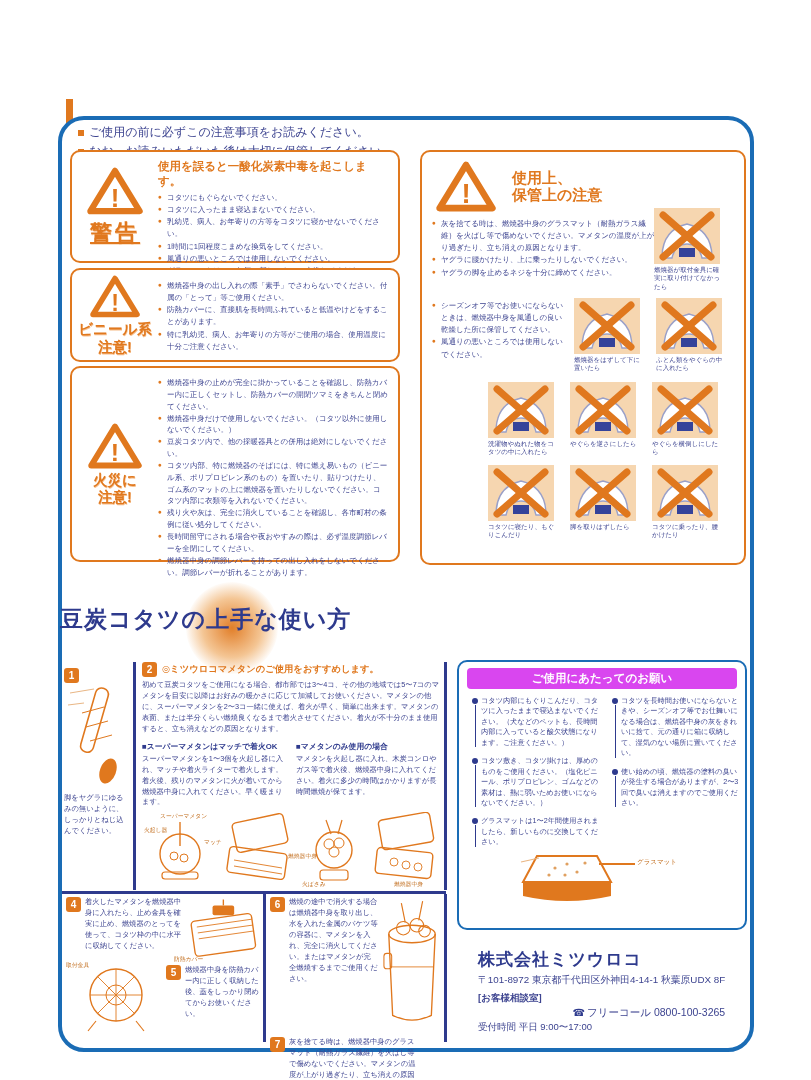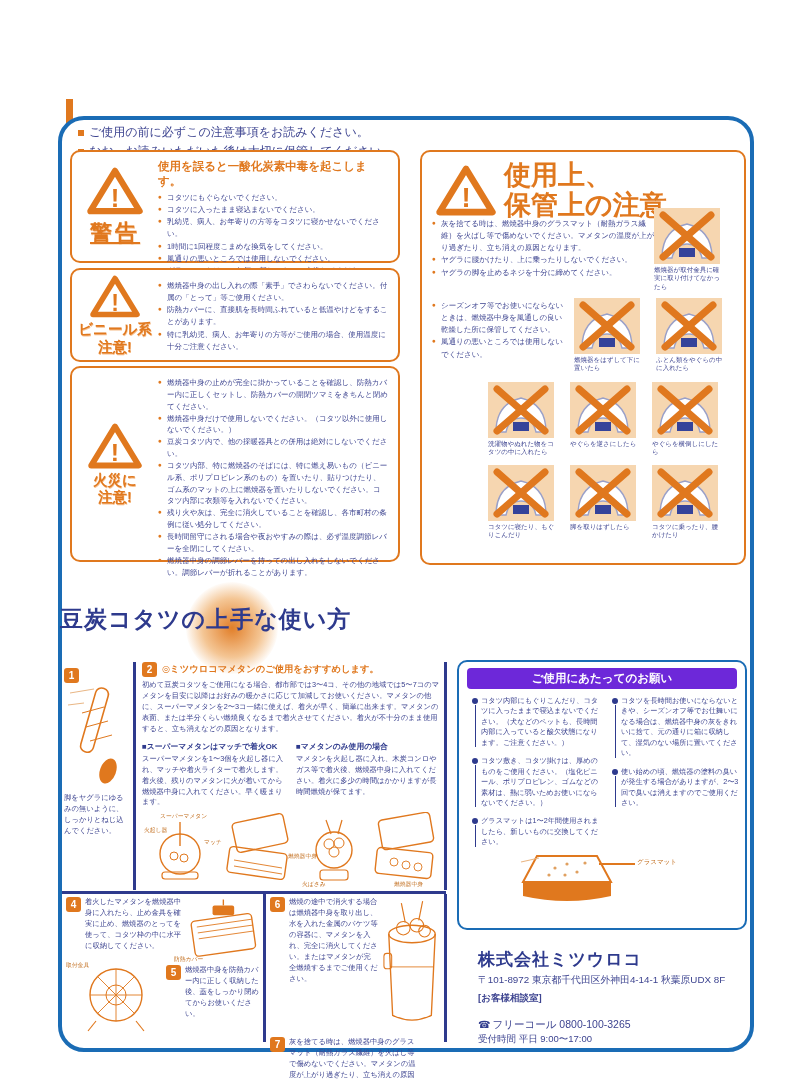--- a/index.html
+++ b/index.html
@@ -41,21 +41,21 @@
                text-shadow:0.5px 0.5px 0 #f7c190;text-decoration:underline; }
   .warn-word-sm { color:#e0781e; font-weight:bold; font-size:14.5px; line-height:1.2; text-align:center; margin-top:2px;
                   text-shadow:0.5px 0.5px 0 #f7c190; }
   
   .storage-box {
     position:absolute; left:420px; top:150px; width:326px; height:415px;
     border:2px solid #e0781e; border-radius:10px; background:#fff; box-sizing:border-box;
   }
   .storage-head { display:flex; align-items:center; padding:8px 0 0 14px; }
   .storage-title { font-family:"Liberation Serif","DejaVu Serif",serif; font-weight:bold;
-                   color:#e0781e; font-size:27px; line-height:1.12; margin-left:8px; }
+                   color:#e0781e; font-size:15px; line-height:1.12; margin-left:16px; }
   .storage-list-wide   { position:absolute; left:10px; top:66px;  width:228px; }
   .storage-list-narrow { position:absolute; left:10px; top:148px; width:134px; }
   
   .pict { width:70px; }
   .pict-img { width:66px; height:56px; background:#f6d6b0; position:relative; }
   .pict-cap { font-size:6.5px; line-height:1.3; color:#3d4490; margin-top:2px; }
   .pict-top { position:absolute; left:232px; top:56px; }
   .pict-mid { position:absolute; left:152px; top:146px; display:flex; gap:12px; }
   .pict-grid { position:absolute; left:66px; top:230px; display:grid;
                grid-template-columns:repeat(3,70px); column-gap:12px; row-gap:8px; }
@@ -89,37 +89,37 @@
   .illu-label { position:absolute; font-size:5.8px; color:#c06a18; white-space:nowrap; }
   .bsec { position:absolute; }
   .b45 { left:66px; top:897px; width:194px; height:140px; }
   .b67 { left:270px; top:897px; width:172px; height:140px; }
   .step-row { display:flex; gap:4px; }
   
   .request-panel {
     position:absolute; left:457px; top:660px; width:290px; height:270px;
     border:2.5px solid #1a6cb5; border-radius:10px; background:#fff; box-sizing:border-box;
   }
-  .request-head { margin:6px 8px 0 8px; background:#6d28d9; border-radius:4px; color:#fff;
+  .request-head { margin:6px 8px 0 8px; background:#d946ef; border-radius:4px; color:#fff;
                   font-size:11.5px; font-weight:bold; text-align:center; padding:3px 0; }
   .rlist { list-style:none; margin:0; padding:0; font-size:7.2px; line-height:1.45; color:#3d4490; }
   .rlist li { position:relative; padding-left:10px; margin-bottom:8px; }
   .rlist li::before { content:""; position:absolute; left:1px; top:2px; width:6px; height:6px; border-radius:50%; background:#2e3a8d; }
   .rlist li::after  { content:""; position:absolute; left:3.5px; top:9px; bottom:1px; width:1.5px; background:#2e3a8d; }
   .rcol1 { position:absolute; left:12px;  top:34px; width:128px; }
   .rcol2 { position:absolute; left:152px; top:34px; width:128px; }
   .mat-illu { position:absolute; left:60px; top:186px; }
   .mat-label { position:absolute; left:178px; top:196px; font-size:6.5px; color:#c06a18; }
   .mat-leader { position:absolute; left:140px; top:201px; width:36px; height:1.5px; background:#e0781e; }
   
   .company { position:absolute; left:478px; top:948px; color:#2e3a8d; }
   .company-name { font-size:17px; font-weight:bold; letter-spacing:1px; }
   .company-addr { font-size:9.8px; margin-top:3px; color:#3d4490; }
   .company-dept { font-size:9.5px; font-weight:bold; margin-top:5px; color:#3d4490; }
-  .company-phone { font-size:10.5px; margin-top:13px; color:#3d4490; }
+  .company-phone { font-size:10.5px; margin-top:1px; color:#3d4490;text-align:right; }
   .company-hours { font-size:9.5px; margin-top:1px; color:#3d4490; }
   .phone-icon { font-size:10px; margin-right:2px; color:#2e3a8d; }
   svg { display:block; }
 </style>
 </head>
 <body>
 
 <div class="page">
 
 

